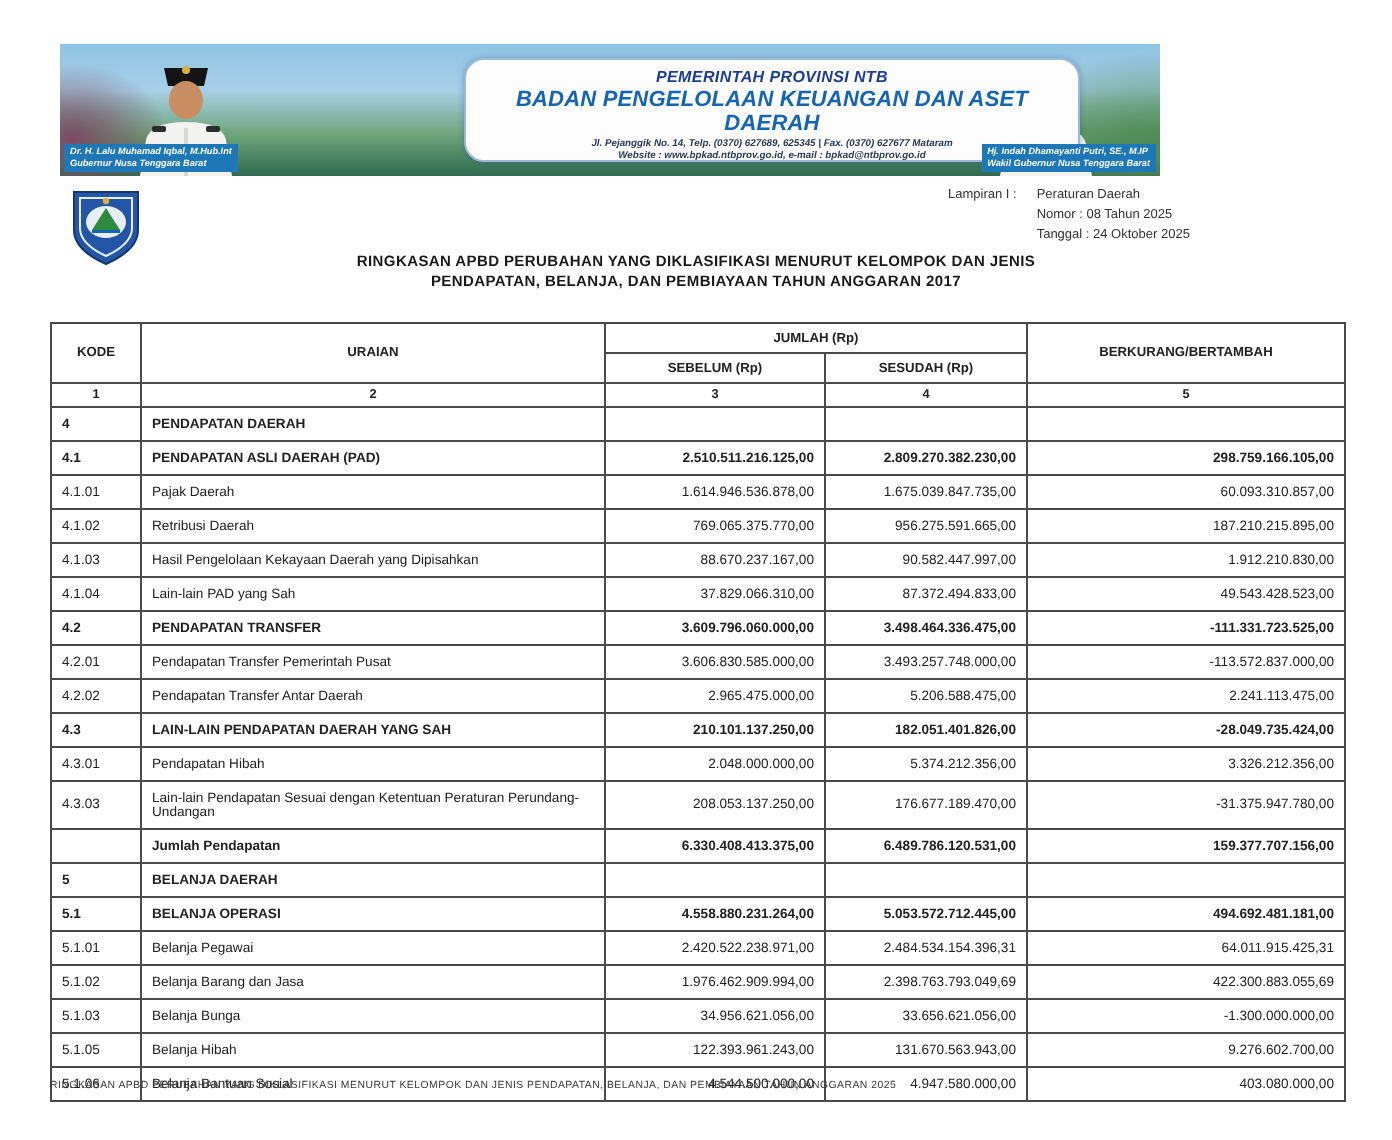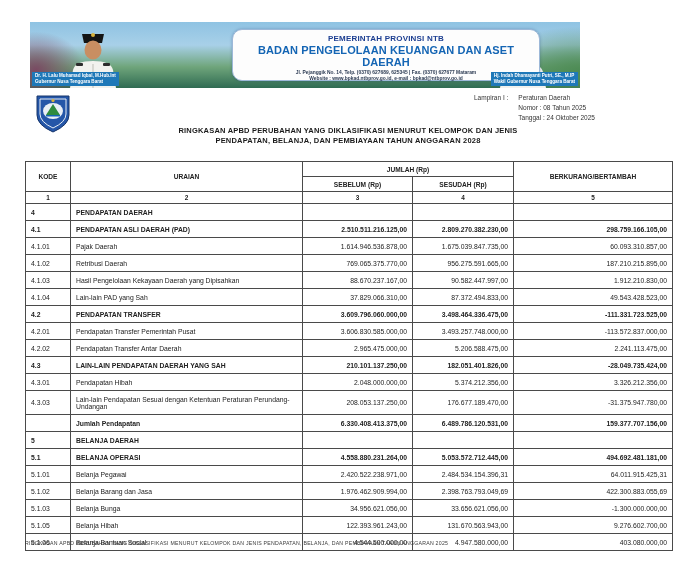--- a/index.html
+++ b/index.html
@@ -7,20 +7,21 @@
     width:696px;height:570px;position:relative;background:#ffffff;
     font-family:"Liberation Sans", sans-serif;color:#1a1a1a;overflow:hidden;
   }
   
   .banner{
     position:absolute;left:30px;top:22px;width:550px;height:66px;overflow:hidden;
     background:
       radial-gradient(ellipse 70px 55px at 6px 48px, #7a4a63 0%, rgba(122,74,99,0) 70%),
       radial-gradient(ellipse 120px 60px at 100% 75%, #4d8b54 0%, rgba(77,139,84,0) 75%),
       linear-gradient(180deg,#8fc3e3 0%,#a8d0e8 35%,#6fa57b 68%,#2f6b52 100%);
+    font-style: italic;
   }
   .official{position:absolute;bottom:0;width:78px;height:60px;}
   .official.left{left:24px;}
   .official.right{right:18px;}
   .caption{
     position:absolute;bottom:2px;background:#1e78b8;color:#fff;
     font-size:4.6px;line-height:5.8px;font-weight:bold;padding:1px 3px;white-space:nowrap;
   }
   .caption.left{left:2px;}
   .caption.right{right:2px;}
@@ -117,21 +118,21 @@
   <div class="lbl">Lampiran I :</div>
   <div>
     <div>Peraturan Daerah</div>
     <div>Nomor : 08 Tahun 2025</div>
     <div>Tanggal : 24 Oktober 2025</div>
   </div>
 </div>
 
 <div class="doc-title">
   <div>RINGKASAN APBD PERUBAHAN YANG DIKLASIFIKASI MENURUT KELOMPOK DAN JENIS</div>
-  <div>PENDAPATAN, BELANJA, DAN PEMBIAYAAN TAHUN ANGGARAN 2028</div>
+  <div>PENDAPATAN, BELANJA, DAN PEMBIAYAAN TAHUN ANGGARAN 2017</div>
 </div>
 
 <table class="budget">
   <colgroup>
     <col style="width:45px">
       <col style="width:232px">
       <col style="width:110px">
       <col style="width:101px">
       <col style="width:159px">
   </colgroup>

